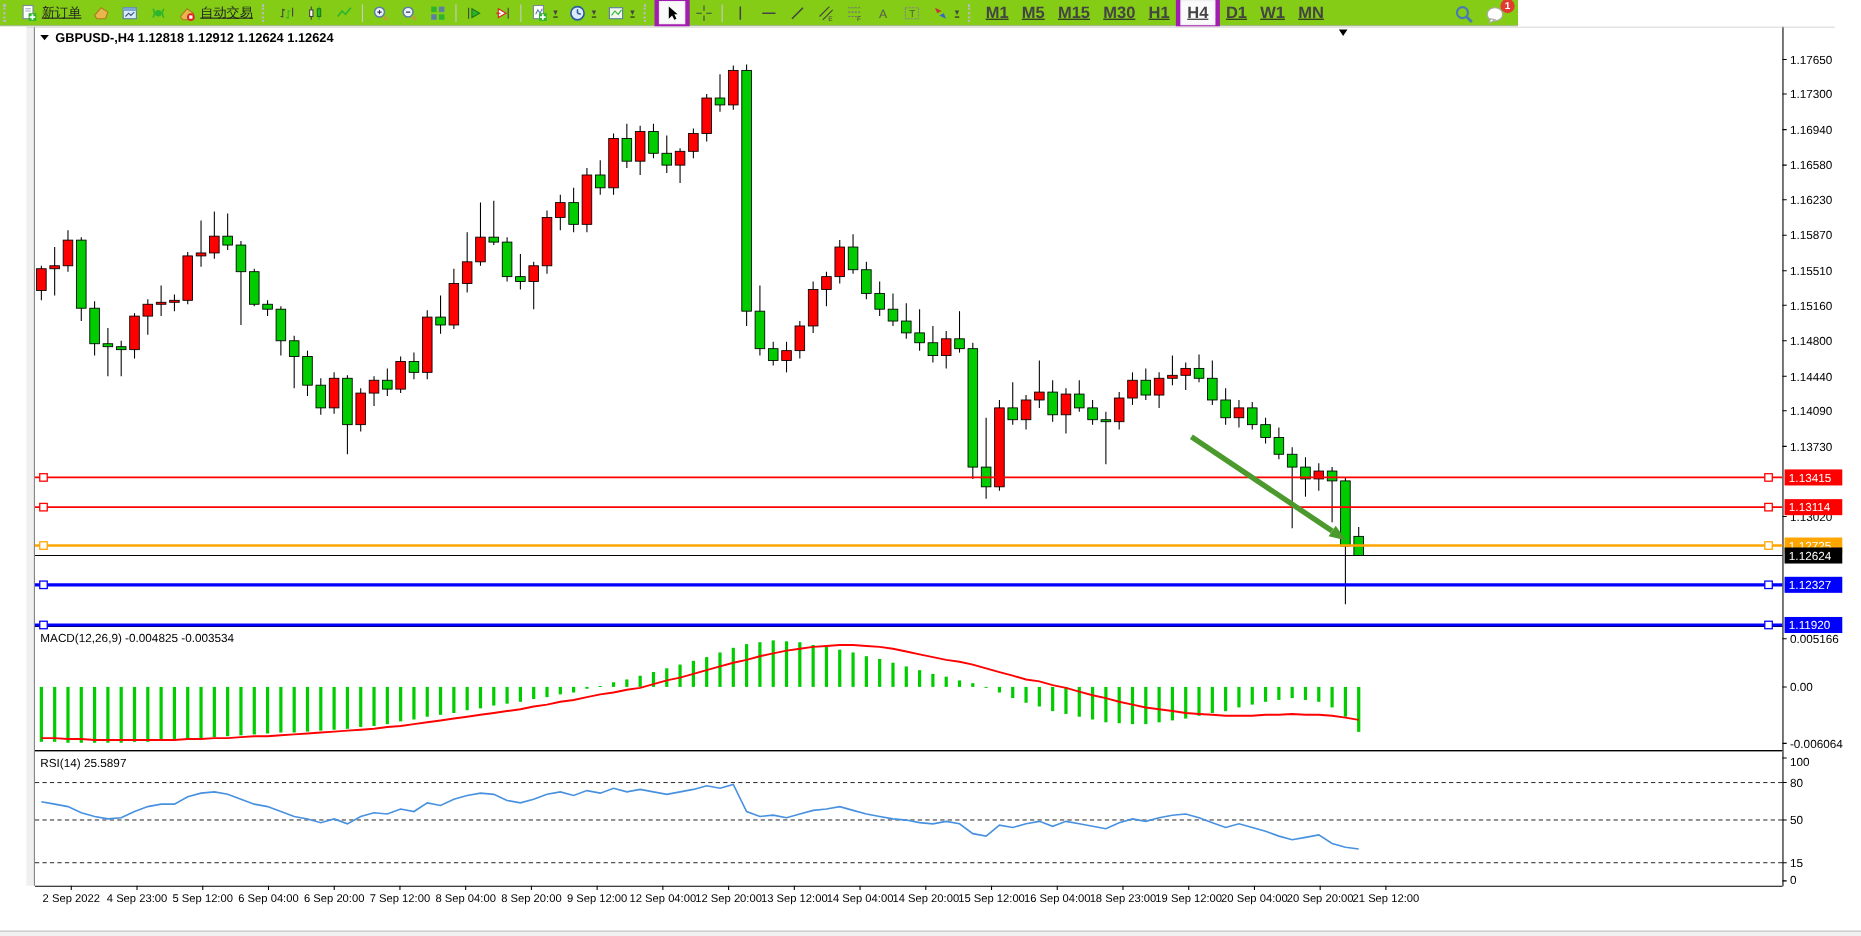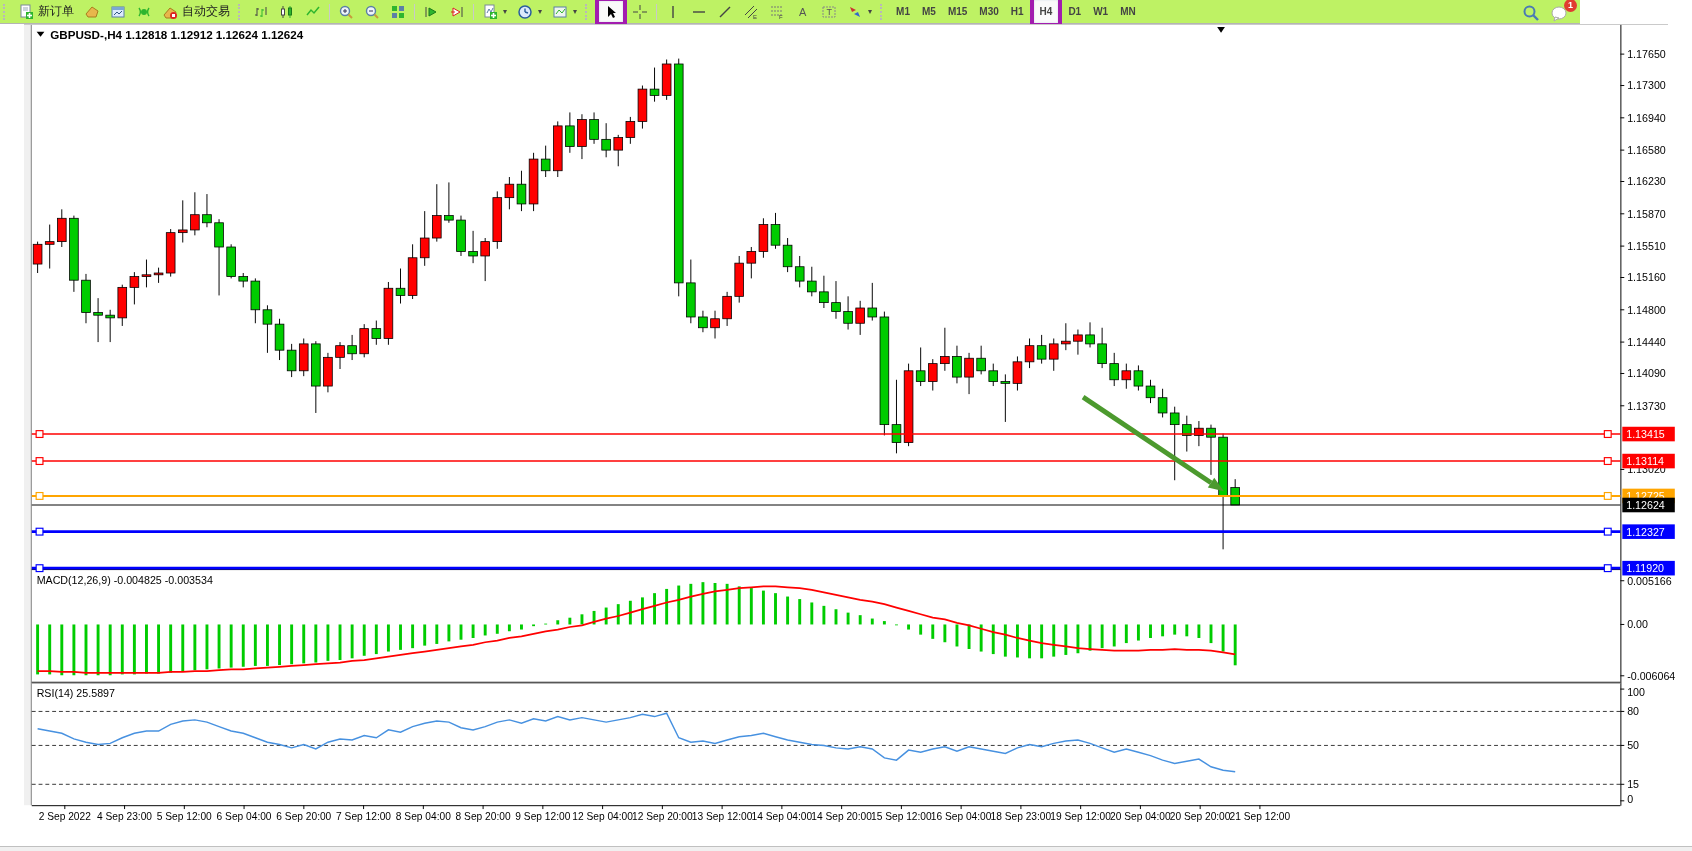--- a/index.html
+++ b/index.html
@@ -1,26 +1,26 @@
 <!DOCTYPE html>
 <html><head>
 <meta charset="utf-8">
 <style>
   html,body{margin:0;padding:0;background:#f0f0f0;font-family:"Liberation Sans",sans-serif;}
   #app{position:relative;width:1692px;height:851px;background:#fff;overflow:hidden;}
   
-  #toolbar{position:absolute;left:0;top:0;width:1580px;height:23px;background:#bef264;
-    border-bottom:1px solid #b4b4b4;display:flex;align-items:center;font-size:12px;color:#222;}
+  #toolbar{position:absolute;left:0;top:0;width:1380px;height:23px;background:#84cc16;
+    border-bottom:1px solid #b4b4b4;display:flex;align-items:center;font-size:12px;color:#222;text-decoration:underline;}
   .grip{width:5px;height:16px;margin:0 3px;border-left:2px dotted #b9b9b9;}
   .tbtn{display:flex;align-items:center;gap:4px;padding:1px 4px;height:19px;border:1px solid transparent;border-radius:2px;cursor:default;}
   .tbtn.active{background:#fafafa;border:4px solid #a21caf;box-shadow:inset 0 0 2px #cdd8e2;}
   .tsep{width:1px;height:16px;background:#c9c9c9;margin:0 3px;}
   .icon16{width:16px;height:16px;display:inline-block;position:relative;}
   .caret{font-size:8px;color:#444;margin-left:1px;}
-  .tflabel{font-size:10px;font-weight:bold;color:#444;padding:2px 6px;}
+  .tflabel{font-size:15px;font-weight:bold;color:#444;padding:2px 6px;}
   #tf-group{display:flex;align-items:center;}
   #toolbar-right{margin-left:auto;display:flex;align-items:center;margin-right:10px;gap:12px;}
   .badge{position:absolute;top:-5px;right:-7px;background:#e03c31;color:#fff;border-radius:50%;
     width:13px;height:13px;font-size:9px;font-weight:bold;display:flex;align-items:center;justify-content:center;}
   
   #chart-area{position:absolute;left:0;top:24px;width:1692px;height:822px;background:#fff;}
   #bottom-strip{position:absolute;left:0;top:846px;width:1692px;height:5px;background:#f0f0f0;border-top:1px solid #c0c0c0;}
   svg text{font-family:"Liberation Sans",sans-serif;}
 </style>
 </head>

